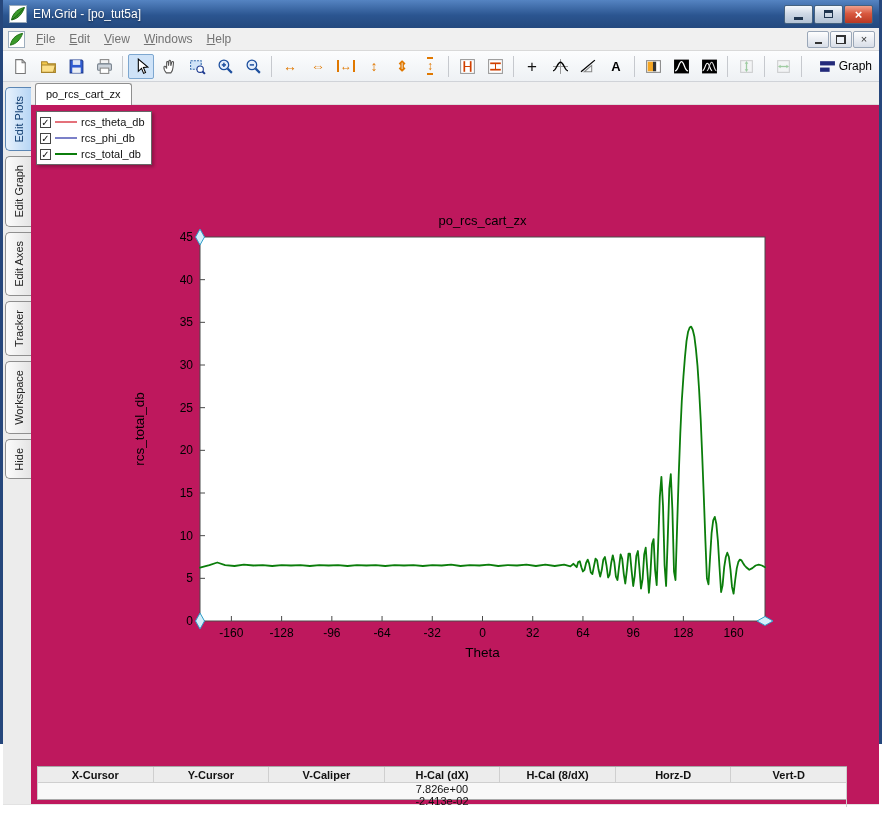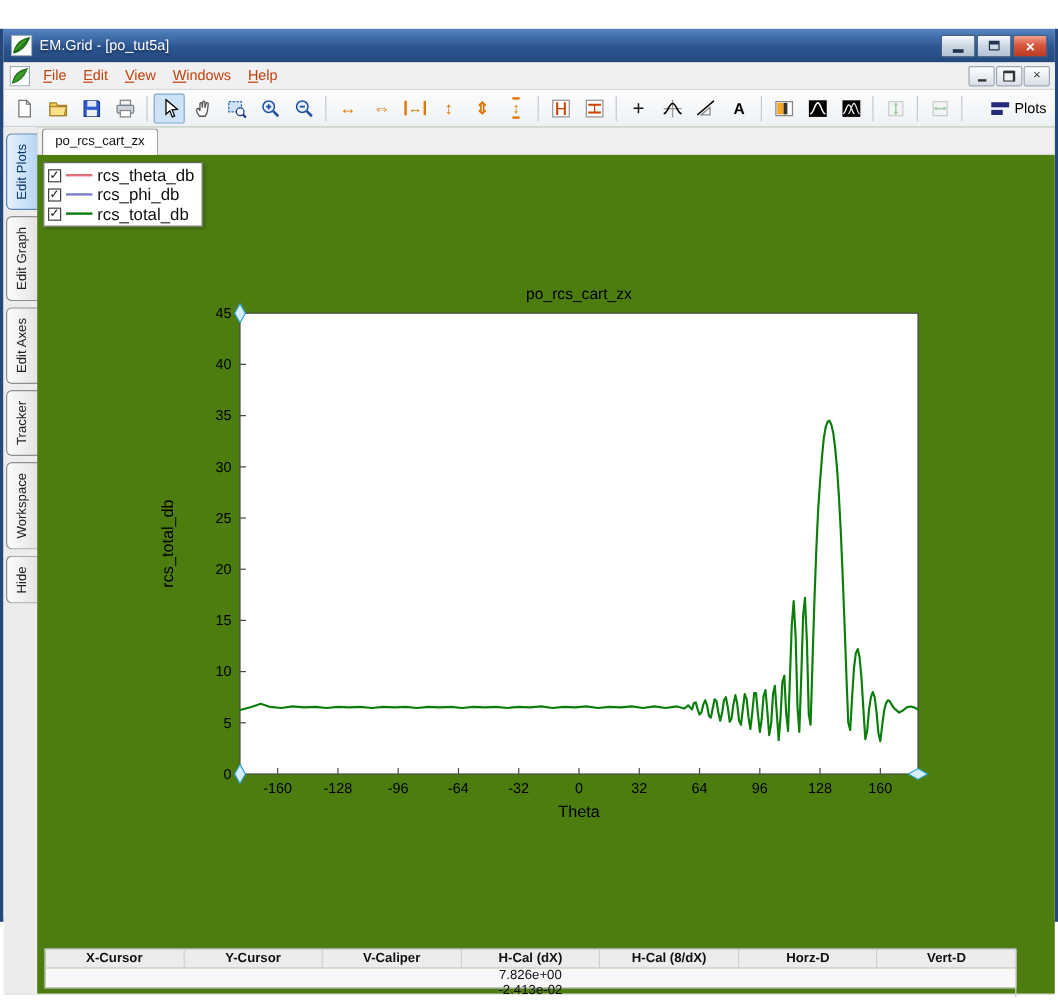--- a/index.html
+++ b/index.html
@@ -1,38 +1,38 @@
 <!DOCTYPE html>
 <html><head>
 <meta charset="utf-8">
 <style>
   * { box-sizing: border-box; margin: 0; padding: 0; }
   html,body { width:882px; height:840px; overflow:hidden; background:#fff;
     font-family:"Liberation Sans", sans-serif; }
   .window { width:882px; height:744px; border:3px solid #26477c; border-top:none;
-    background:#f0f0f0; display:flex; flex-direction:column;margin-top:24px; }
+    background:#f0f0f0; display:flex; flex-direction:column; }
 
   
   .titlebar { height:28px; flex:0 0 28px; display:flex; align-items:center; padding:0 6px;
     background:linear-gradient(#5584c2,#2b5590 55%,#24497e); }
   .app-icon { width:18px; height:18px; margin-right:6px; }
   .title-text { color:#fff; font-size:12px; text-shadow:0 1px 2px rgba(0,0,0,.45); }
   .tb-buttons { margin-left:auto; display:flex; }
   .tb-btn { width:29px; height:19px; margin-left:1px; border:1px solid #44617f; border-radius:2px;
     background:linear-gradient(#f5f8fc,#cfd9e6 45%,#b3c2d4); display:flex; align-items:center; justify-content:center; }
   .tb-btn.close { background:linear-gradient(#f0a08c,#d8583f 45%,#b83823); }
   .glyph-min { width:9px; height:3px; background:#20354f; margin-top:8px; }
   .glyph-max { width:9px; height:8px; border:1px solid #20354f; border-top-width:3px; }
   .glyph-close { color:#fff; font-size:13px; font-weight:bold; line-height:1; }
 
   
   .menubar { height:23px; flex:0 0 23px; display:flex; align-items:center; background:#f0f0f0;
     border-bottom:1px solid #d9d9d9; padding:0 4px; }
   .mdi-icon { width:17px; height:17px; margin:0 4px 0 1px; }
-  .menu-item { padding:3px 7px 4px; font-size:12px; color:#c2410c; cursor:default; }
+  .menu-item { padding:3px 7px 4px; font-size:12px; color:#737373; cursor:default; }
   .menu-item .accel { text-decoration:underline; }
   .menu-spacer { flex:1; }
   .mdi-btn { width:22px; height:17px; margin-left:1px; border:1px solid #9aa7b8; border-radius:2px;
     background:linear-gradient(#fefefe,#d8dee8); display:flex; align-items:center; justify-content:center;
     font-size:11px; color:#333; }
   .glyph-min-sm { width:7px; height:2px; background:#333; margin-top:7px; }
   .glyph-restore { position:relative; width:10px; height:9px; }
   .glyph-restore::before { content:""; position:absolute; right:0; top:0; width:7px; height:6px;
     border:1px solid #333; border-top-width:2px; }
   .glyph-restore::after { content:""; position:absolute; left:0; bottom:0; width:7px; height:6px;
@@ -57,34 +57,34 @@
   .main { height:722px; flex:0 0 722px; display:flex; background:#fff; }
   .side-tabs { width:28px; flex:0 0 28px; background:#ececec; padding-top:5px;
     display:flex; flex-direction:column; gap:5px; }
   .side-tab { width:26px; margin-left:2px; display:flex; align-items:center; justify-content:center;
     border:1px solid #8f8f8f; border-right:none; border-radius:5px 0 0 5px;
     background:linear-gradient(90deg,#fcfcfc,#e4e4e4); }
   .side-tab span { writing-mode:vertical-rl; transform:rotate(180deg); font-size:11px; color:#222; padding:8px 0; }
   .side-tab.active { background:linear-gradient(90deg,#e8f2fd,#b6d5f4); border-color:#5b86b4; }
   .side-tab.active span { color:#0d3a6e; }
 
-  .content { flex:1; position:relative; background:#4d7c0f; }
+  .content { flex:1; position:relative; background:#be185d; }
   .doc-tab-row { height:23px; background:#f0f0f0; display:flex; align-items:flex-end; padding-left:4px;
     border-bottom:1px solid #dcdcdc; }
   .doc-tab { position:relative; top:1px; height:22px; background:#fff; border:1px solid #8f8f8f; border-bottom:none;
     border-radius:3px 3px 0 0; font-size:11px; padding:4px 10px 2px; color:#111; }
 
   
   .legend { position:absolute; left:5px; top:29px; background:#fff; border:1px solid #666;
     box-shadow:2px 2px 3px rgba(0,0,0,.25); padding:2px 6px 2px 3px; z-index:5; }
   .legend-row { display:flex; align-items:center; height:16px; gap:4px; }
   .legend-check { width:11px; height:11px; border:1px solid #444; background:#fff; font-size:10px;
     line-height:9px; text-align:center; color:#111; flex:0 0 11px; }
   .legend-line { width:22px; height:2px; flex:0 0 22px; }
-  .legend-label { font-size:14px; color:#111; }
+  .legend-label { font-size:11px; color:#111; }
 
   #chart-holder { position:absolute; left:99px; top:127px; width:660px; height:470px; }
   #chart-holder svg text { font-family:"Liberation Sans", sans-serif; fill:#000; }
 
   
   .cursor-table { position:absolute; left:6px; top:684px; width:810px;
     border-top:1px solid #a8a8a8; border-bottom:1px solid #a8a8a8; border-left:1px solid #cfcfcf; }
   .ct-row { display:flex; height:16px; }
   .ct-row.hdr { background:#ececec; border-bottom:1px solid #cfcfcf; font-weight:bold; }
   .ct-row.val { background:#f8f8f8;flex-direction:column; }
@@ -346,21 +346,21 @@
         </span>
       </div>
       <div class="tsep"></div>
       <div class="tbtn layout-btn">
         <span class="icon">
           <svg width="17" height="17" viewBox="0 0 16 16">
             <rect x="1" y="3" width="14" height="4" fill="#232a7a"></rect>
             <rect x="1" y="9" width="9" height="4" fill="#232a7a"></rect>
           </svg>
         </span>
-        <span class="layout-label">Plots</span>
+        <span class="layout-label">Graph</span>
       </div>
     </div>
 
   <div class="main">
     <div class="side-tabs">
       <div class="side-tab active">
           <span>Edit Plots</span>
         </div>
       <div class="side-tab">
           <span>Edit Graph</span>

